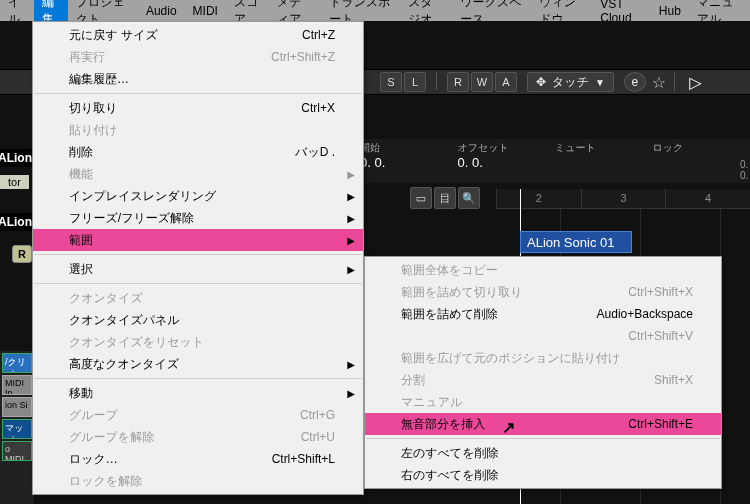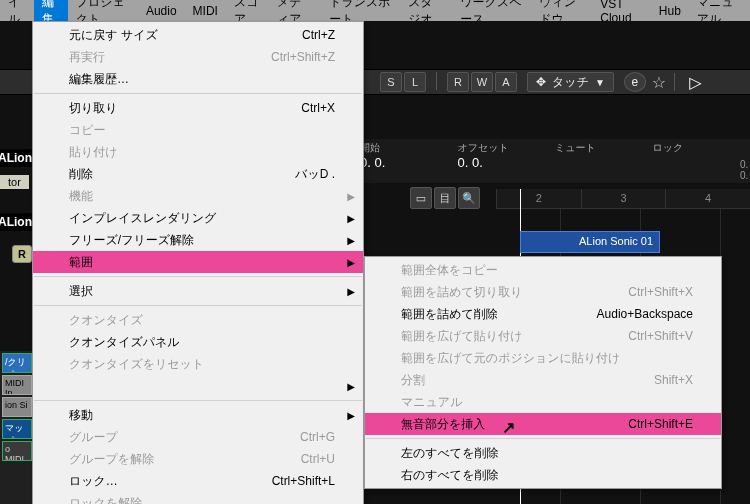--- a/index.html
+++ b/index.html
@@ -37,21 +37,21 @@
 
   .track-name { position:absolute; left:-6px; top:128px; font-size:12px; font-weight:bold; color:#fff; background:#000; padding:2px 4px; }
   .track-name2 { position:absolute; left:-6px; top:192px; font-size:12px; font-weight:bold; color:#fff; background:#000; padding:2px 4px; }
   .tor { position:absolute; left:0; top:154px; font-size:11px; color:#000; background:#d0d0c0; padding:1px 8px; }
   .r-badge { position:absolute; left:12px; top:224px; width:20px;height:18px;background:#c0c090;border:1px solid #888;font-size:11px;font-weight:bold;text-align:center;line-height:16px; border-radius:3px;}
 
   .ruler { position:absolute; left:496px; right:0; top:168px; height:20px; background:#1a1a1a; color:#888; font-size:11px; display:flex; align-items:center; border-bottom:1px solid #333;}
   .ruler .tick { flex:1; text-align:center; border-left:1px solid #333; height:100%; padding-top:3px;}
   .icorow { position:absolute; left:410px; top:166px; display:flex; gap:2px;}
   .icorow .ic { width:22px;height:22px;background:#3a3a3a;border:1px solid #555;border-radius:2px;color:#ccc;display:flex;align-items:center;justify-content:center;font-size:11px;}
-  .clip { position:absolute; left:520px; top:210px; width:140px; height:22px; background:#2050a0; border:1px solid #4a80d8; font-size:11px; color:#fff; padding:3px 6px;text-align:right; }
+  .clip { position:absolute; left:520px; top:210px; width:112px; height:22px; background:#2050a0; border:1px solid #4a80d8; font-size:13px; color:#fff; padding:3px 6px; }
   .gridv { position:absolute; top:188px; bottom:0; width:1px; background:#2a2a2a; }
   .playline { position:absolute; left:520px; top:168px; bottom:0; width:1px; background:#fff; }
 
   
   .menu { position: absolute; background: #f0f0f0; border: 1px solid #9a9a9a; box-shadow: 2px 2px 4px rgba(0,0,0,.3); font-size: 12px; color: #000; padding: 2px 0; }
   .menu .item { display: flex; align-items: center; height: 22px; padding: 0 28px 0 36px; position: relative; white-space: nowrap; }
   .menu .item.disabled { color: #9a9a9a; }
   .menu .item .sc { position: absolute; right: 28px; }
   .menu .item .arr { position: absolute; right: 8px; font-size: 10px; }
   .menu .sep { height: 1px; background: #cfcfcf; margin: 3px 1px; }
@@ -166,23 +166,20 @@
     </div>
     <div class="item">
       <span>編集履歴…</span>
     </div>
     <div class="sep"></div>
     <div class="item">
       <span>切り取り</span>
       <span class="sc">Ctrl+X</span>
     </div>
     <div class="item disabled">
-      <span>コピー</span>
-    </div>
-    <div class="item disabled">
       <span>貼り付け</span>
     </div>
     <div class="item">
       <span>削除</span>
       <span class="sc">バッD .</span>
     </div>
     <div class="item disabled">
       <span>機能</span>
       <span class="arr">▶</span>
     </div>
@@ -207,20 +204,21 @@
     <div class="item disabled">
       <span>クオンタイズ</span>
     </div>
     <div class="item">
       <span>クオンタイズパネル</span>
     </div>
     <div class="item disabled">
       <span>クオンタイズをリセット</span>
     </div>
     <div class="item">
+      <span>高度なクオンタイズ</span>
       <span class="arr">▶</span>
     </div>
     <div class="sep"></div>
     <div class="item">
       <span>移動</span>
       <span class="arr">▶</span>
     </div>
     <div class="item disabled">
       <span>グループ</span>
       <span class="sc">Ctrl+G</span>
@@ -244,21 +242,20 @@
     </div>
     <div class="item disabled">
       <span>範囲を詰めて切り取り</span>
       <span class="sc">Ctrl+Shift+X</span>
     </div>
     <div class="item">
       <span>範囲を詰めて削除</span>
       <span class="sc">Audio+Backspace</span>
     </div>
     <div class="item disabled">
-      <span>範囲を広げて貼り付け</span>
       <span class="sc">Ctrl+Shift+V</span>
     </div>
     <div class="item disabled">
       <span>範囲を広げて元のポジションに貼り付け</span>
     </div>
     <div class="item disabled">
       <span>分割</span>
       <span class="sc">Shift+X</span>
     </div>
     <div class="item disabled">

